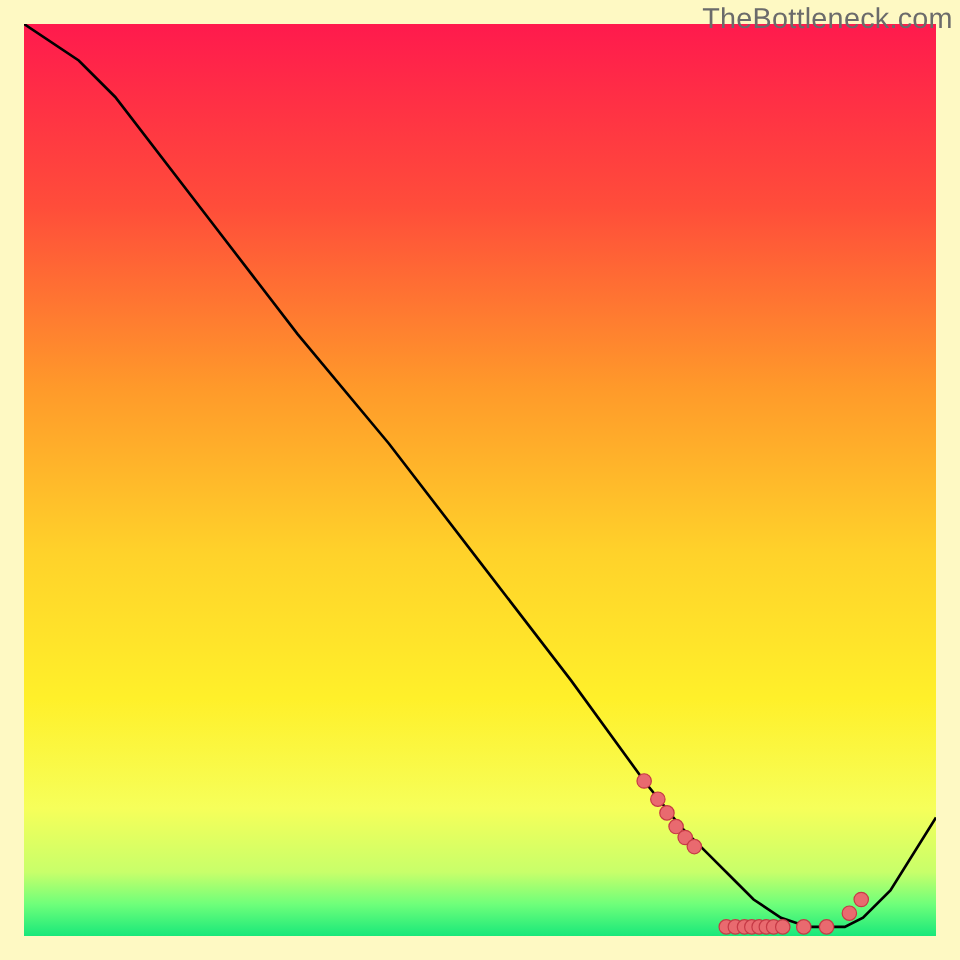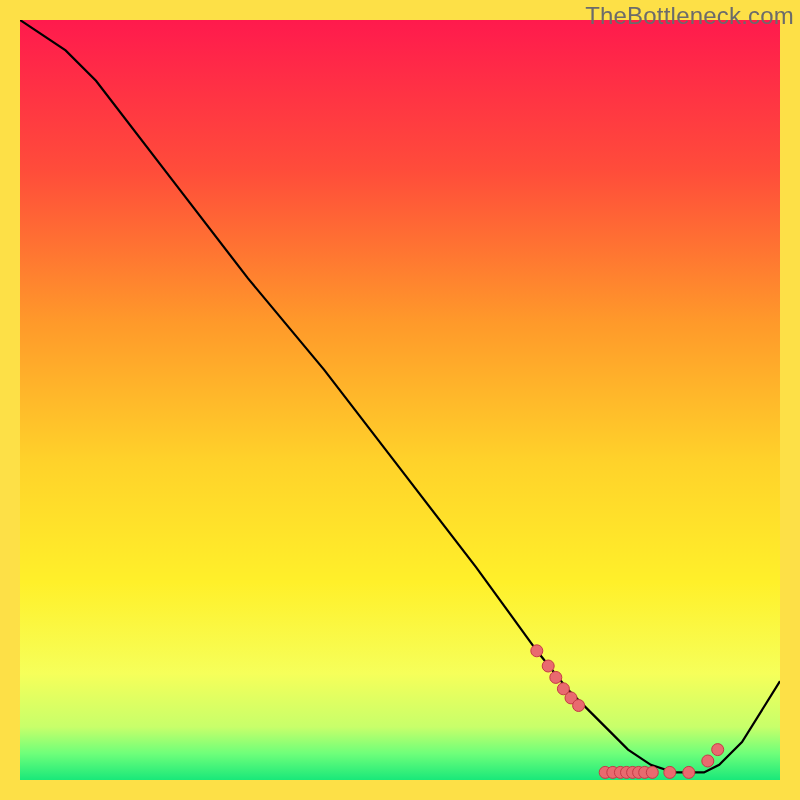--- a/index.html
+++ b/index.html
@@ -8,21 +8,21 @@
     width: 800px;
     height: 800px;
     background: #000;
     font-family: Arial, Helvetica, sans-serif;
     overflow: hidden;
   }
   .frame {
     position: relative;
     width: 800px;
     height: 800px;
-    background: #fde047;
+    background: #fef9c3;
   }
   .watermark {
     position: absolute;
     top: 2px;
     right: 6px;
     color: #6b6b6b;
     font-size: 24px;
     font-weight: 400;
     letter-spacing: 0.2px;
     z-index: 5;

